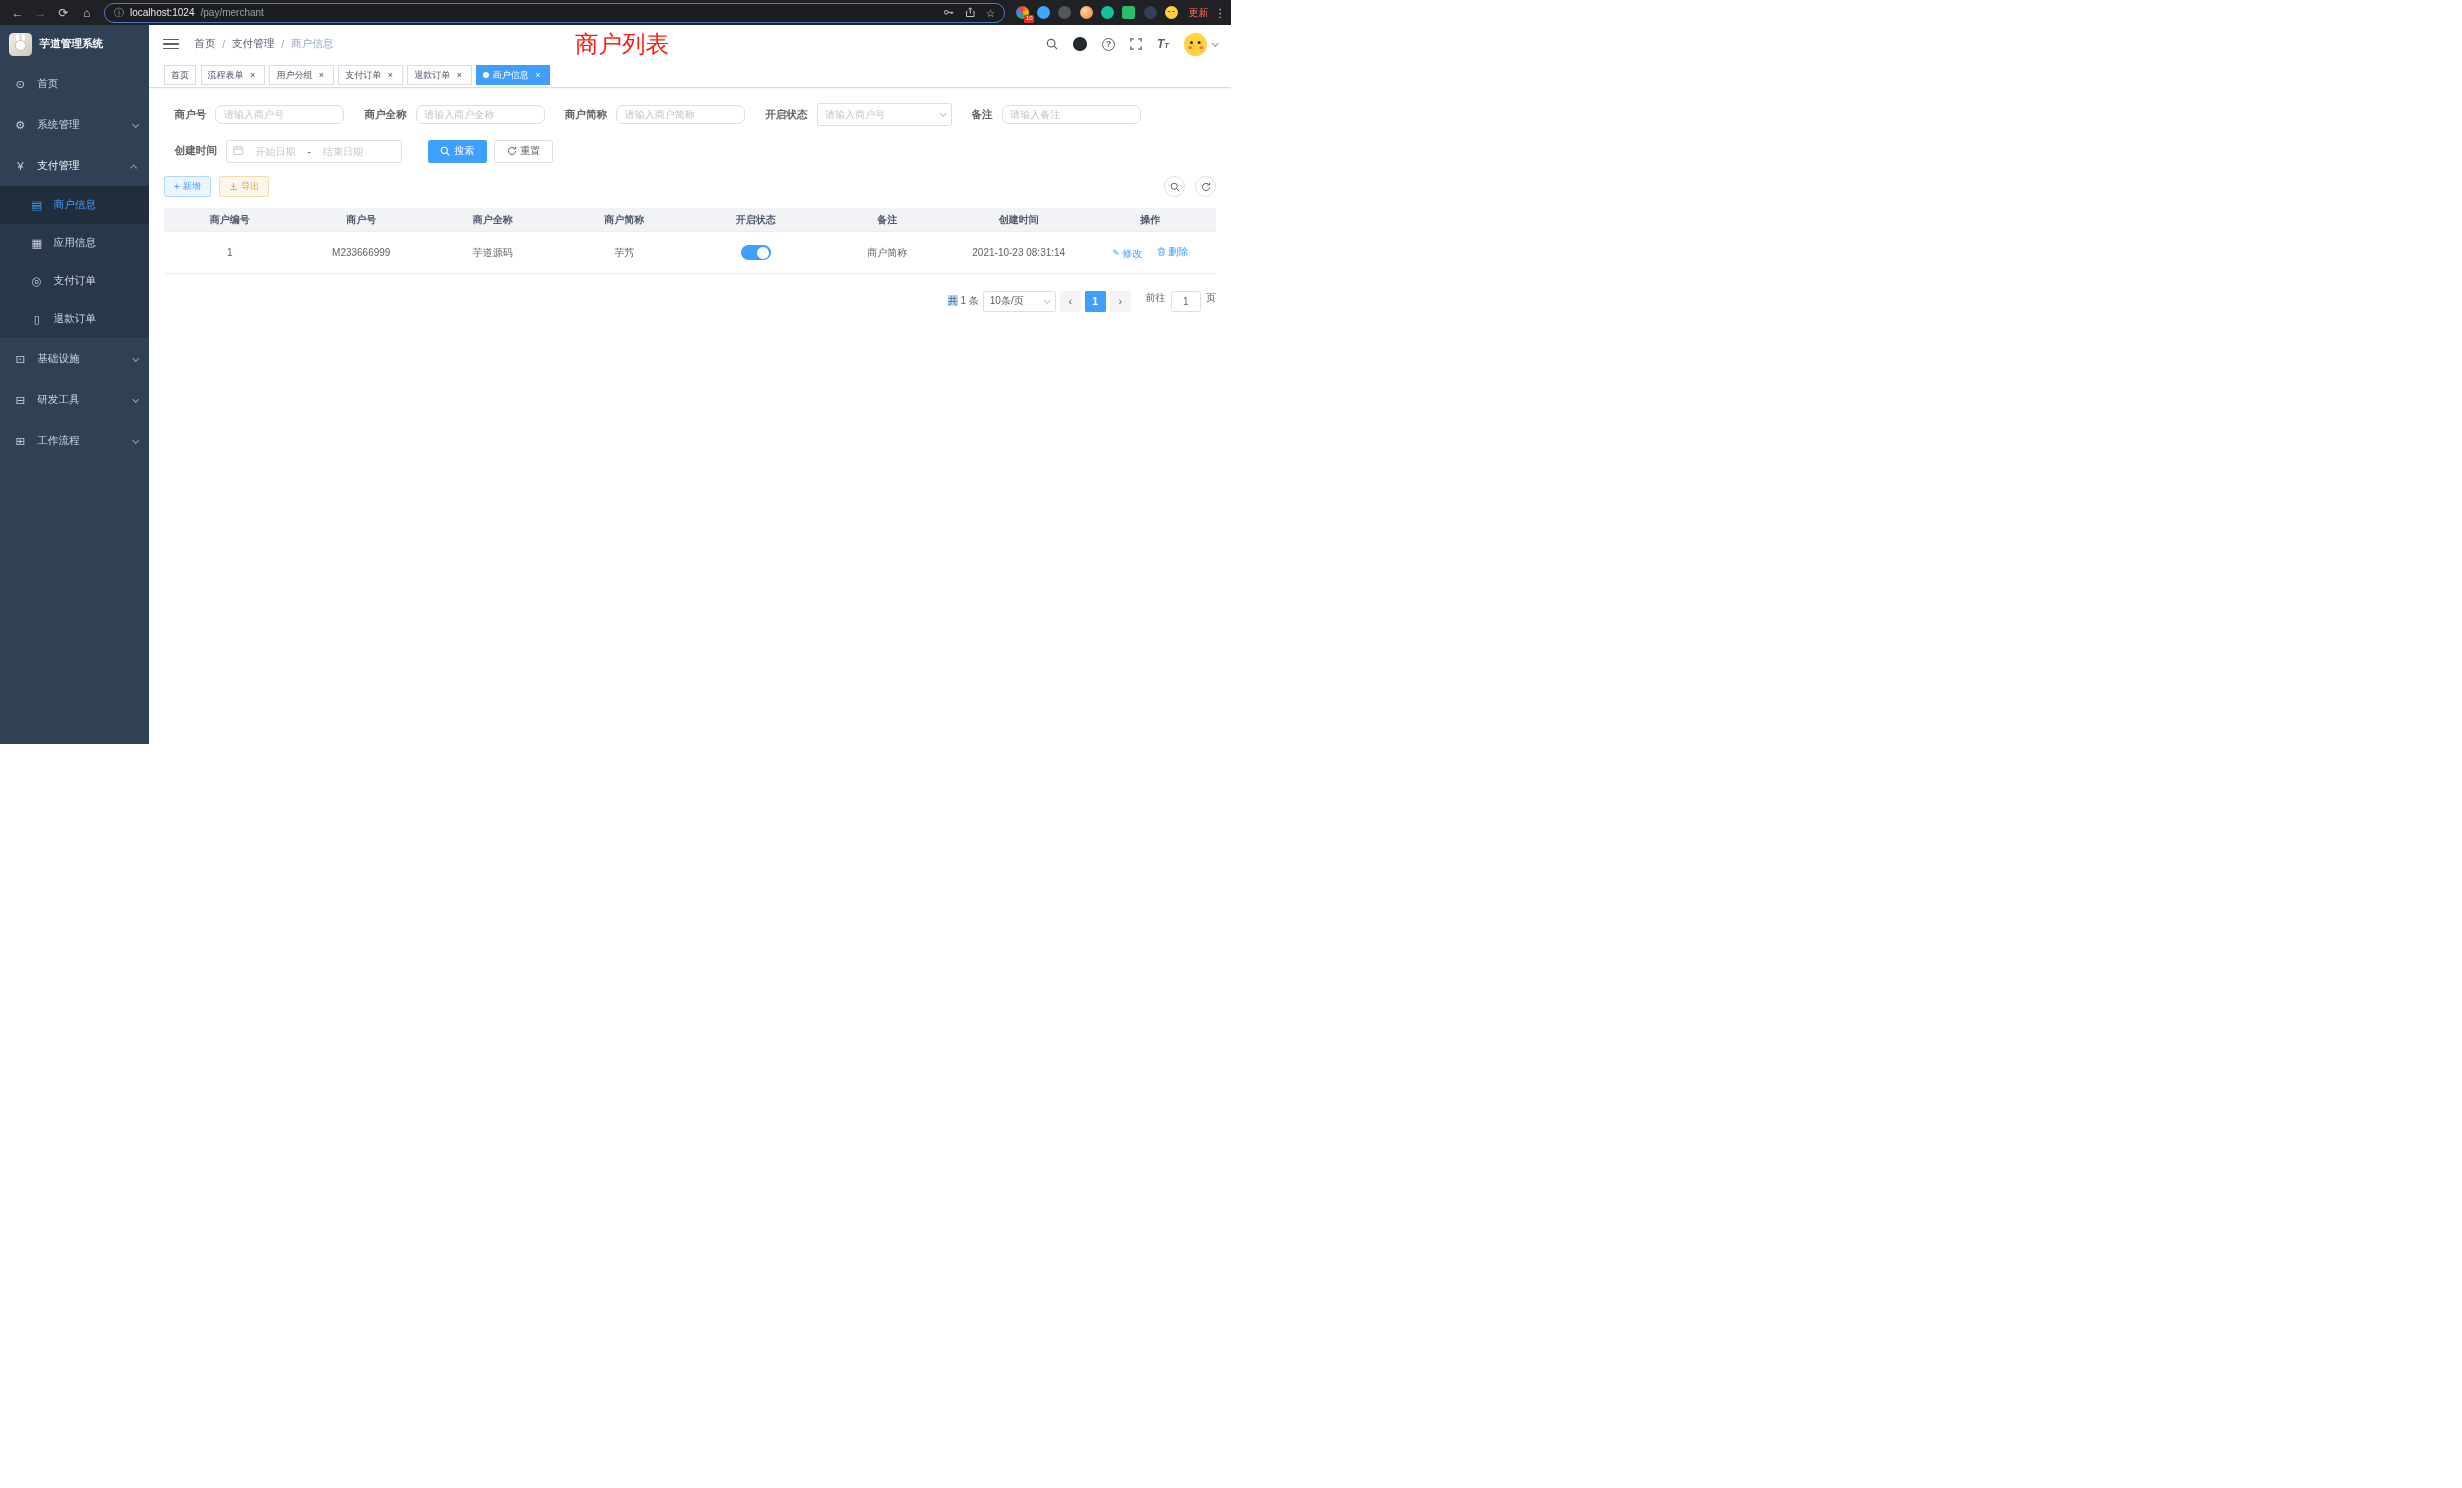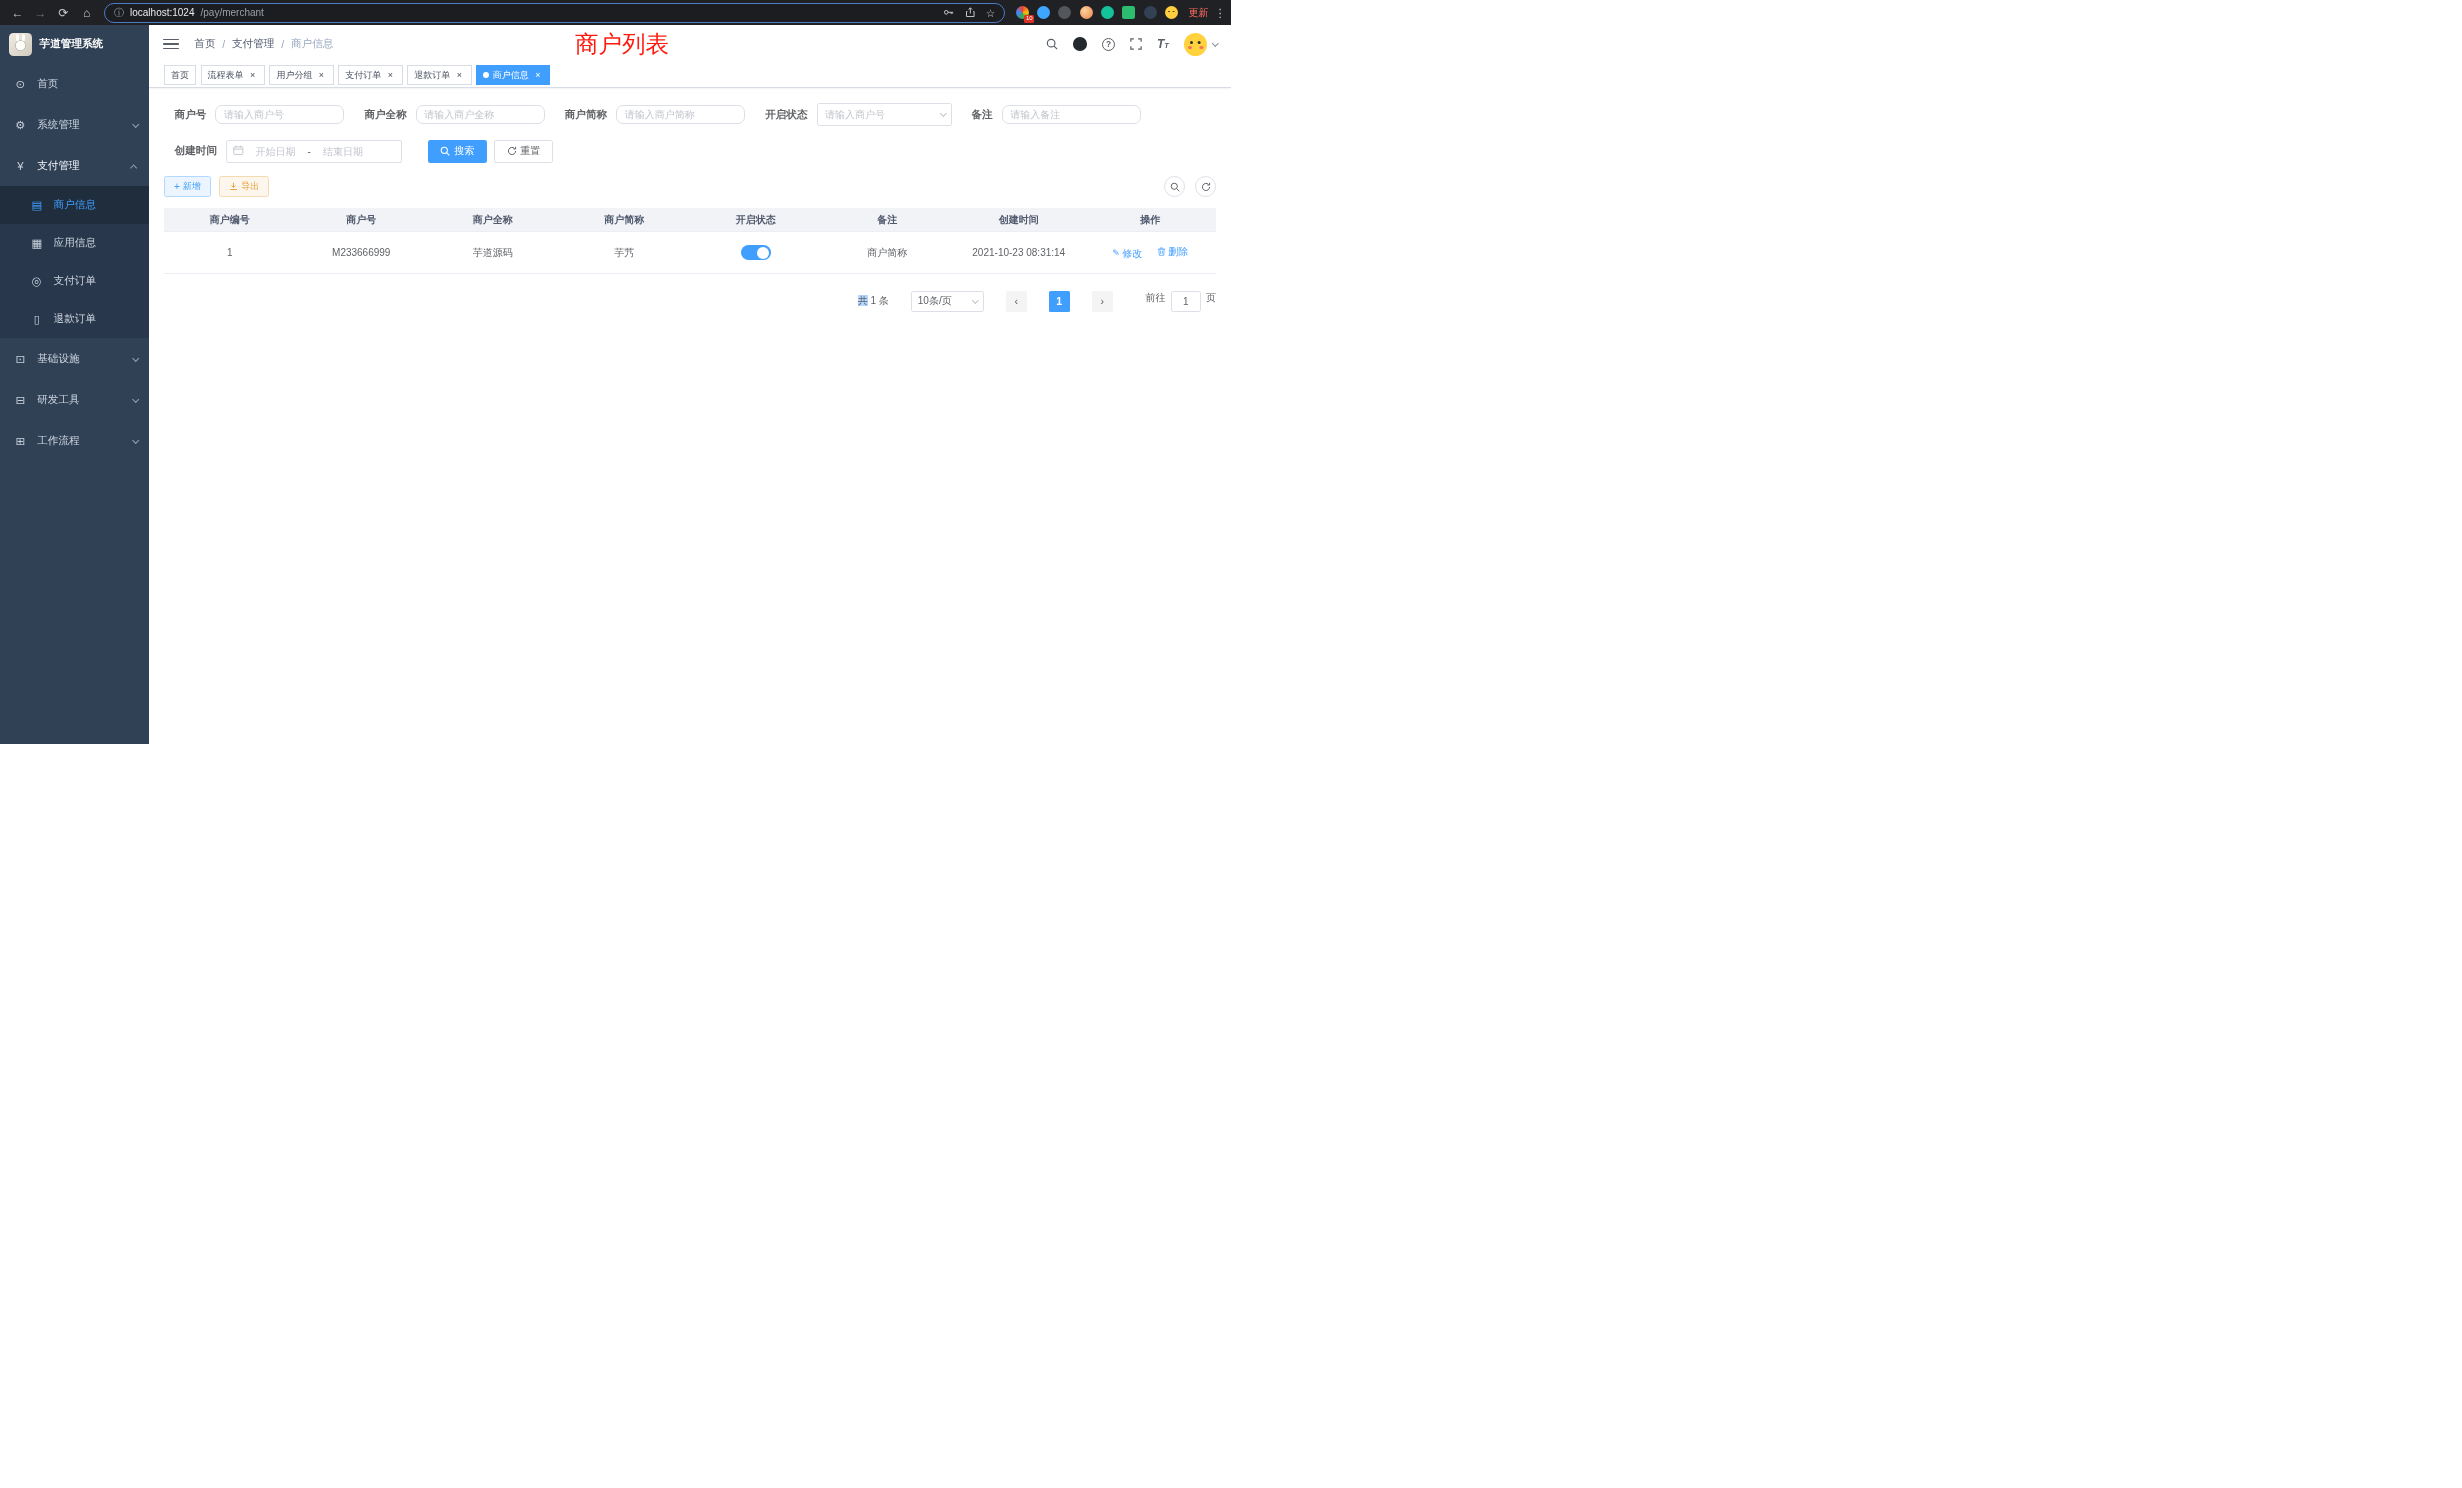--- a/index.html
+++ b/index.html
@@ -108,21 +108,21 @@
   table { width:100%; border-collapse:collapse; margin-top:10.6px; table-layout:fixed; }
   thead th { background:#f1f3f6; height:24px; font-size:10px; color:#515a6e; font-weight:700; border-bottom:0.8px solid #ebeef5; text-align:center; }
   tbody td { height:42px; text-align:center; font-size:10px; color:#606266; border-bottom:0.8px solid #ebeef5; }
   .switch { width:30px; height:15px; border-radius:7.6px; background:#409eff; position:relative; display:inline-block; vertical-align:middle; cursor:pointer; }
   .switch::after { content:""; position:absolute; right:1.5px; top:1.5px; width:12px; height:12px; border-radius:50%; background:#fff; }
   .op-link { color:#409eff; font-size:10px; display:inline-flex; align-items:center; gap:2.3px; margin:0 6px; cursor:pointer; text-decoration:none; }
   .op-link svg { display:block; }
   .pencil { font-size:9px; line-height:1; }
 
   
-  .pager { display:flex; align-items:center; justify-content:flex-end; gap:22px; margin-top:16.7px; font-size:10px; color:#606266; }
+  .pager { display:flex; align-items:center; justify-content:flex-end; gap:4px; margin-top:16.7px; font-size:10px; color:#606266; }
   .hl { background:#b3d7ff; }
   .size-select { width:73px; height:21px; border:0.8px solid #dcdfe6; border-radius:2.3px; display:flex; align-items:center; justify-content:space-between; padding:0 6px; color:#606266; cursor:pointer; background:#fff; }
   .sel-caret { display:inline-block; width:4.5px; height:4.5px; border-right:1.1px solid #c0c4cc; border-bottom:1.1px solid #c0c4cc; transform:rotate(45deg) translateY(-1.5px); }
   .pg-btn { min-width:21px; height:21px; background:#f4f4f5; color:#606266; border-radius:1.5px; display:flex; align-items:center; justify-content:center; font-size:10.6px; cursor:pointer; border:none; }
   .pg-btn.cur { background:#409eff; color:#fff; font-weight:700; }
   .goto-group { display:flex; align-items:flex-start; gap:5.3px; margin-left:10.6px; }
   .goto-input { width:30px; height:21px; border:0.8px solid #dcdfe6; border-radius:2.3px; text-align:center; font-size:10px; color:#606266; outline:none; }
 </style>
 </head>
 <body>

